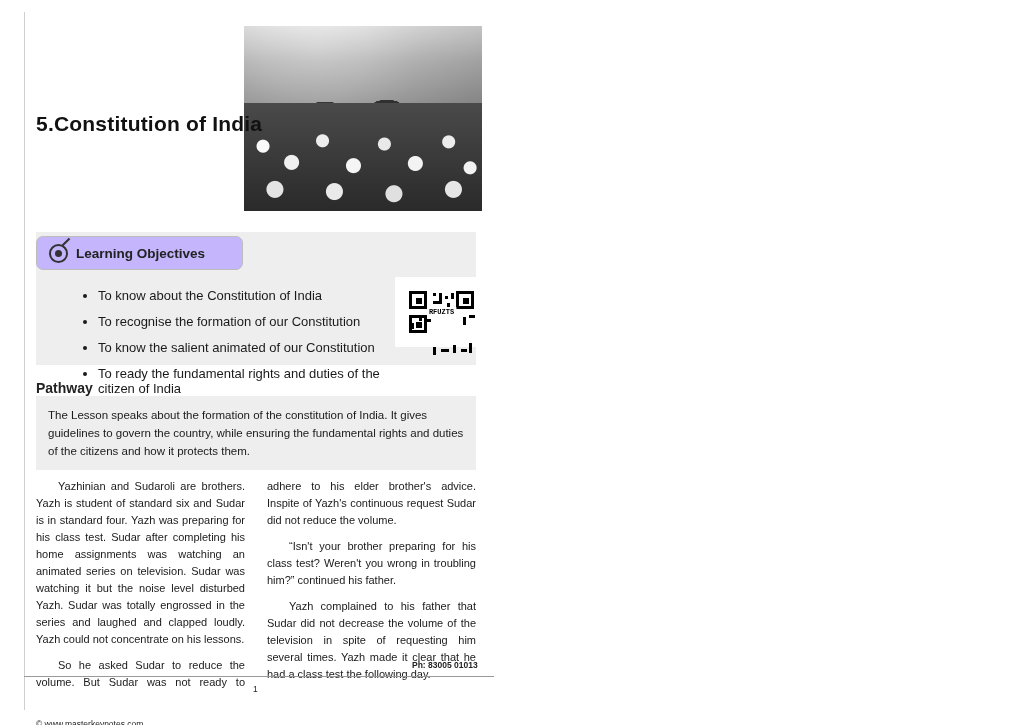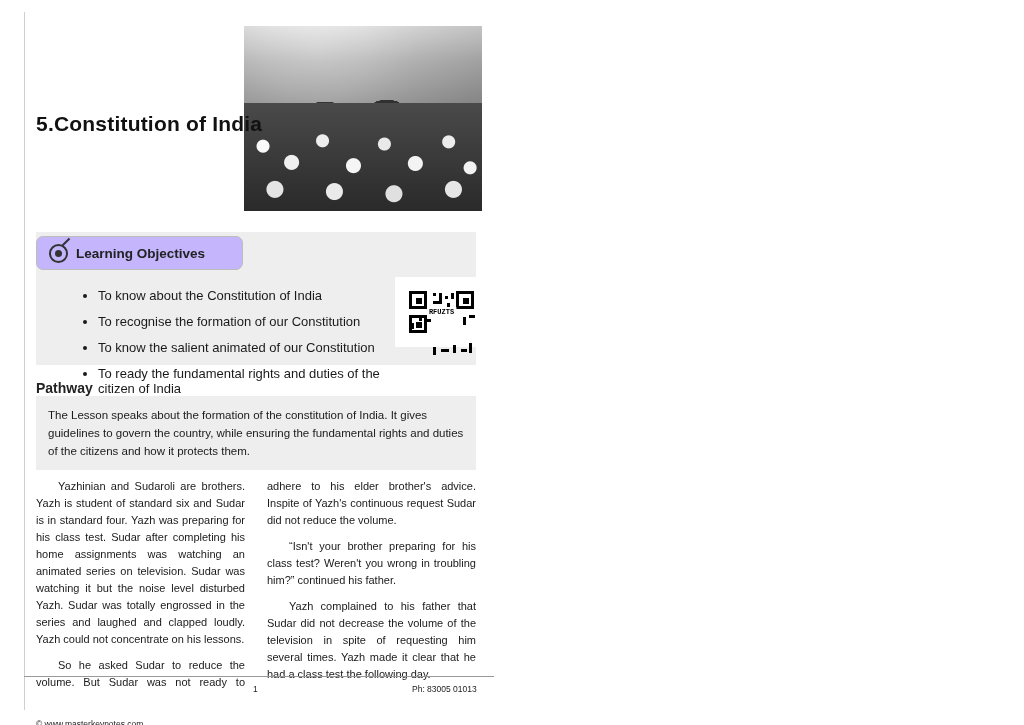--- a/index.html
+++ b/index.html
@@ -180,21 +180,21 @@
   <div class="l-cols">
     <p class="indent">Yazhinian and Sudaroli are brothers. Yazh is student of standard six and Sudar is in standard four. Yazh was preparing for his class test. Sudar after completing his home assignments was watching an animated series on television. Sudar was watching it but the noise level disturbed Yazh. Sudar was totally engrossed in the series and laughed and clapped loudly. Yazh could not concentrate on his lessons.</p>
     <p class="indent">So he asked Sudar to reduce the volume. But Sudar was not ready to adhere to his elder brother's advice. Inspite of Yazh's continuous request Sudar did not reduce the volume.</p>
     <p class="indent">“Isn't your brother preparing for his class test? Weren't you wrong in troubling him?” continued his father.</p>
     <p class="indent">Yazh complained to his father that Sudar did not decrease the volume of the television in spite of requesting him several times. Yazh made it clear that he had a class test the following day.</p>
   </div>
 
   <div class="footer-rule" style="left:24px; top:676px; width:470px;"></div>
   <div class="footer-txt" style="left:36px; top:719px;">© www.masterkeynotes.com</div>
   <div class="footer-txt" style="left:253px; top:684px;">1</div>
-  <div class="footer-txt" style="left:412px; top:684px;">Ph: 83005 01013</div>
+  <div class="footer-txt" style="left:412px; top:660px;font-weight:bold;">Ph: 83005 01013</div>
 </div>
 
 <div class="page page-right">
 
   
 
   
   
   
 

